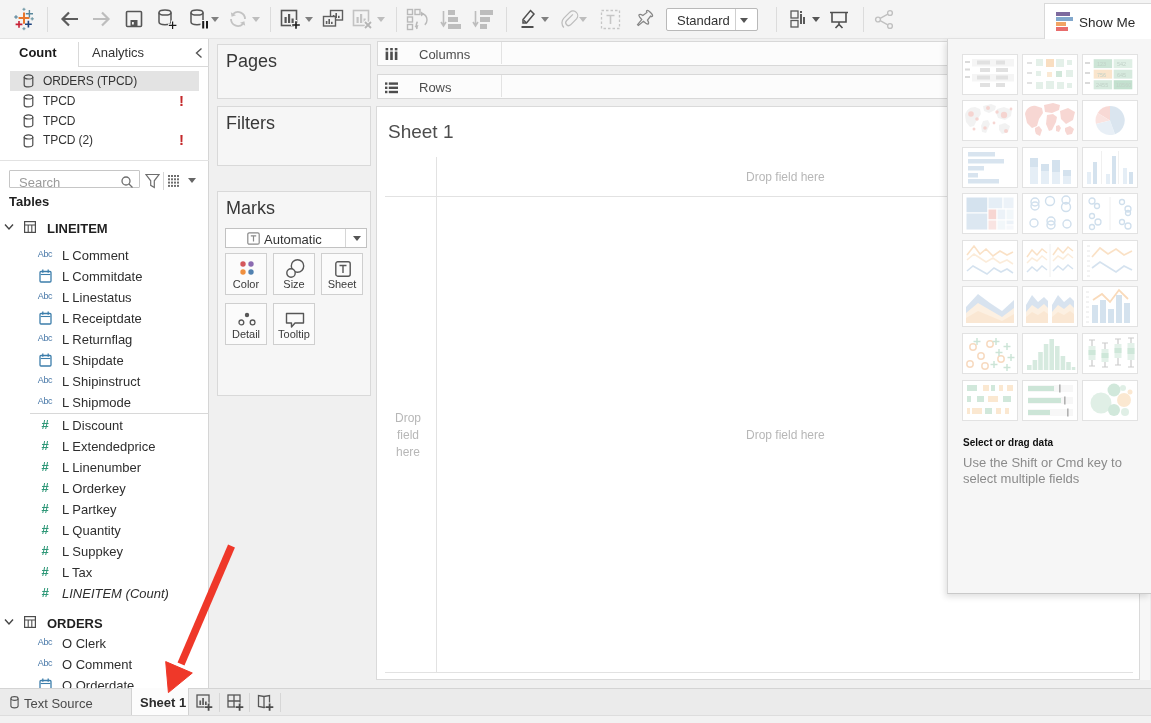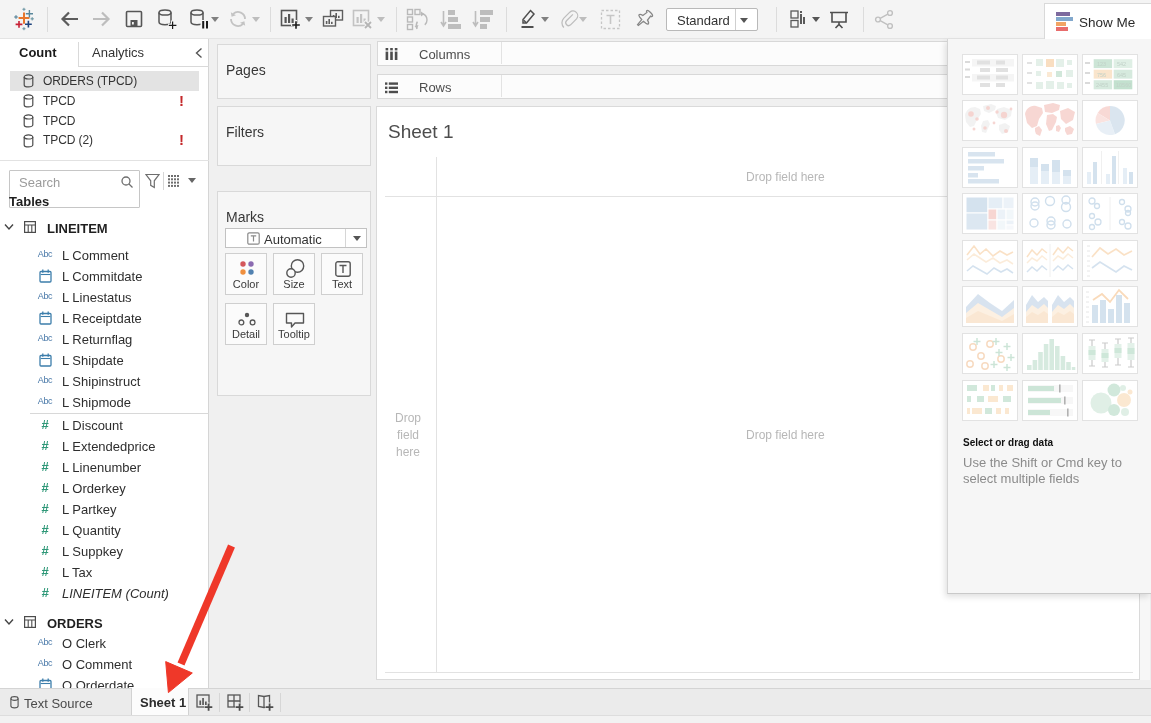--- a/index.html
+++ b/index.html
@@ -16,21 +16,21 @@
 #leftpane { left:0; top:39px; width:209px; height:649px; background:#fff; border-right:1px solid #d5d5d5; }
 .dstext { font-size:12px; color:#333; letter-spacing:-0.1px; }
 .fieldrow { position:absolute; left:0; width:208px; height:21px; }
 .ficon { position:absolute; left:36px; top:0; width:18px; height:21px; text-align:center; }
 .ftext { position:absolute; left:62px; top:4px; font-size:13px; color:#2e2e2e; white-space:nowrap; }
 .abc { font-size:9px; font-weight:500; color:#4878a8; line-height:21px; letter-spacing:-0.3px; }
 .num { font-size:13px; font-weight:700; color:#2f9878; line-height:21px; }
 
 #midpane { left:209px; top:39px; width:167px; height:649px; background:#f0f0f0; }
 .card { position:absolute; left:8px; width:154px; background:#f6f6f6; border:1px solid #d9d9d9; }
-.cardlabel { position:absolute; left:8px; top:6px; font-size:14px; color:#383838;margin-top:11px; }
+.cardlabel { position:absolute; left:8px; top:6px; font-size:18px; color:#383838; }
 .mbtn { position:absolute; width:42px; height:42px; background:#fbfbfb; border:1px solid #cfcfcf; text-align:center; }
 .mbtn span { position:absolute; left:0; right:0; bottom:4px; font-size:11px; color:#3a3a3a; }
 
 .shelf { position:absolute; background:#fcfcfc; border:1px solid #d8d8d8; height:25px; }
 .shelflabel { position:absolute; left:41px; top:5px; font-size:13px; color:#4d4d4d; }
 .dropf { position:absolute; font-size:12px; color:#b7b7b7; }
 
 #showme { left:947px; top:39px; width:204px; height:555px; background:#f6f6f6; border-left:1px solid #d4d4d4; border-bottom:1px solid #c9c9c9; box-shadow:-2px 3px 6px rgba(0,0,0,0.12); }
 .thumb { position:absolute; width:56px; height:41px; background:#fff; border:1px solid #e2e2e2; }
 .thumb svg { position:absolute; left:0; top:0; opacity:0.52; }
@@ -243,21 +243,21 @@
     </svg>
   <span class="dstext" style="position:absolute;left:43px;top:75px">TPCD</span>
   <svg style="position:absolute;left:23px;top:95px" width="11" height="14" viewBox="0 0 11 14">
       <ellipse cx="5.5" cy="2.9" rx="4.3" ry="2.1" stroke="#4c4c4c" stroke-width="1.2" fill="none"></ellipse>
       <path d="M1.2 2.9v8c0 1.1 1.9 2 4.3 2s4.3-.9 4.3-2v-8" stroke="#4c4c4c" stroke-width="1.2" fill="none"></path>
     </svg>
   <span class="dstext" style="position:absolute;left:43px;top:94px">TPCD (2)</span>
   <span style="position:absolute;left:179px;top:92px;font-size:15px;font-weight:800;color:#c4292b">!</span>
   <div style="position:absolute;left:0;top:121px;width:209px;height:1px;background:#e2e2e2"></div>
 
-  <div style="position:absolute;left:9px;top:131px;width:131px;height:38px;background:#fff;border:1px solid #c6c6c6;border-radius:1px">
+  <div style="position:absolute;left:9px;top:131px;width:131px;height:18px;background:#fff;border:1px solid #c6c6c6;border-radius:1px">
     <span style="position:absolute;left:9px;top:4px;font-size:13px;color:#9b9b9b">Search</span>
     <svg style="position:absolute;right:5px;top:4px" width="14" height="14" viewBox="0 0 14 14">
         <circle cx="6" cy="6" r="4" stroke="#6e6e6e" stroke-width="1.3" fill="none"></circle>
         <path d="M9 9l3.5 3.5" stroke="#6e6e6e" stroke-width="1.3"></path>
       </svg>
   </div>
   <svg style="position:absolute;left:145px;top:134px" width="15" height="16" viewBox="0 0 15 16">
       <path d="M1 1.5h13L9.3 7.8v6.7l-3.6-2.2V7.8z" stroke="#6e6e6e" stroke-width="1.2" fill="none"></path>
     </svg>
   <div style="position:absolute;left:163px;top:133px;width:1px;height:18px;background:#d6d6d6"></div>
@@ -436,21 +436,21 @@
         <circle cx="13.5" cy="8" r="6.2" stroke="#575757" stroke-width="1.4" fill="#fbfbfb"></circle>
         <circle cx="7" cy="15" r="4.2" stroke="#575757" stroke-width="1.4" fill="#fbfbfb"></circle>
       </svg>
         <span>Size</span>
     </div>
     <div class="mbtn" style="left:103px;top:61px">
       <svg style="position:absolute;left:13px;top:7px" width="16" height="16" viewBox="0 0 16 16">
         <rect x="0.8" y="0.8" width="14.4" height="14.4" rx="2" stroke="#575757" stroke-width="1.4" fill="none"></rect>
         <path d="M4.5 4.5h7 M8 4.5v7.5" stroke="#575757" stroke-width="1.4"></path>
       </svg>
-        <span>Text</span>
+        <span>Sheet</span>
     </div>
 
     <div class="mbtn" style="left:7px;top:111px">
       <svg style="position:absolute;left:12px;top:8px" width="18" height="14" viewBox="0 0 18 14">
         <circle cx="9" cy="3" r="2.2" fill="#575757"></circle>
         <circle cx="3.4" cy="10.4" r="2.4" stroke="#575757" stroke-width="1.3" fill="none"></circle>
         <circle cx="14.6" cy="10.4" r="2.4" stroke="#575757" stroke-width="1.3" fill="none"></circle>
       </svg>
         <span>Detail</span>
     </div>

